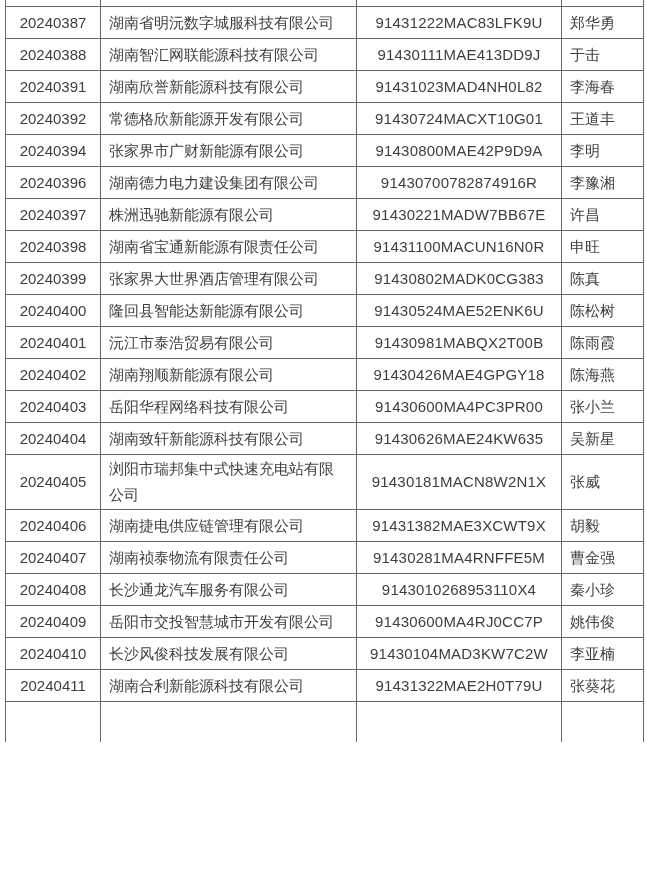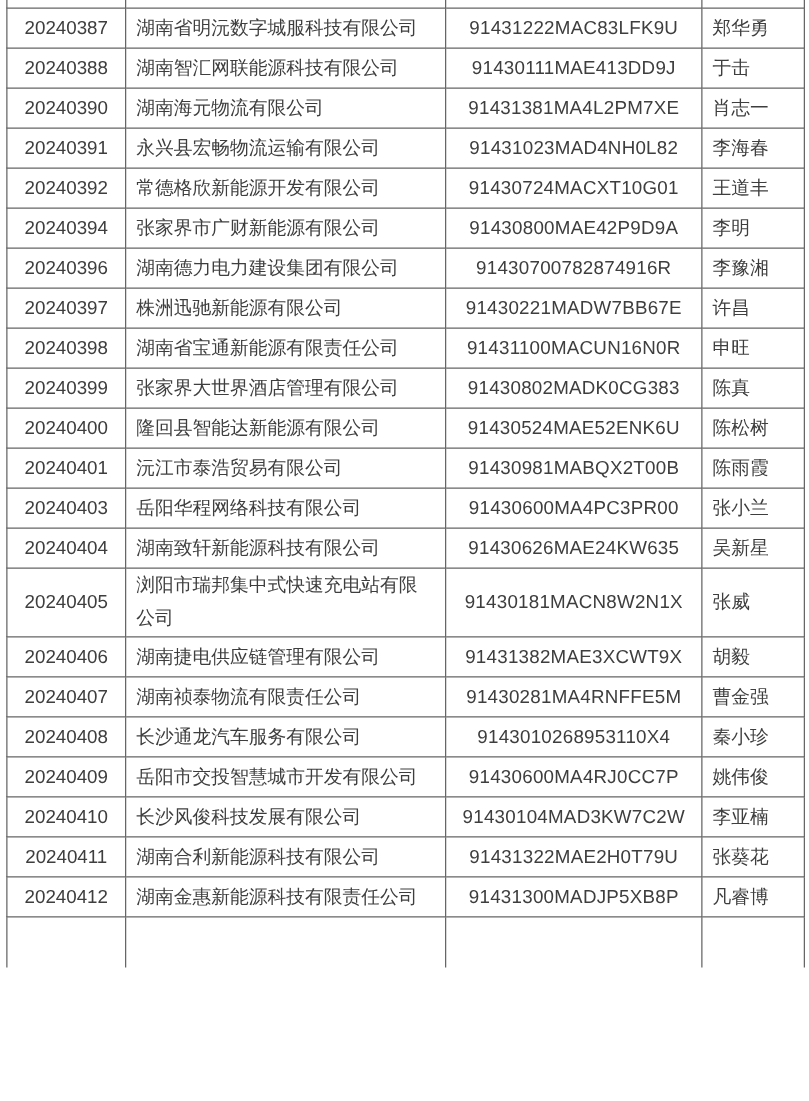--- a/index.html
+++ b/index.html
@@ -67,28 +67,22 @@
     <td class="c-code">91431222MAC83LFK9U</td>
     <td class="c-name">郑华勇</td>
   </tr>
         <tr>
     <td class="c-id">20240388</td>
     <td class="c-co">湖南智汇网联能源科技有限公司</td>
     <td class="c-code">91430111MAE413DD9J</td>
     <td class="c-name">于击</td>
   </tr>
         <tr>
-    <td class="c-id">20240390</td>
-    <td class="c-co">湖南海元物流有限公司</td>
-    <td class="c-code">91431381MA4L2PM7XE</td>
-    <td class="c-name">肖志一</td>
-  </tr>
-        <tr>
     <td class="c-id">20240391</td>
-    <td class="c-co">永兴县宏畅物流运输有限公司</td>
+    <td class="c-co">湖南欣誉新能源科技有限公司</td>
     <td class="c-code">91431023MAD4NH0L82</td>
     <td class="c-name">李海春</td>
   </tr>
         <tr>
     <td class="c-id">20240392</td>
     <td class="c-co">常德格欣新能源开发有限公司</td>
     <td class="c-code">91430724MACXT10G01</td>
     <td class="c-name">王道丰</td>
   </tr>
         <tr>
@@ -127,20 +121,26 @@
     <td class="c-code">91430524MAE52ENK6U</td>
     <td class="c-name">陈松树</td>
   </tr>
         <tr>
     <td class="c-id">20240401</td>
     <td class="c-co">沅江市泰浩贸易有限公司</td>
     <td class="c-code">91430981MABQX2T00B</td>
     <td class="c-name">陈雨霞</td>
   </tr>
         <tr>
+    <td class="c-id">20240402</td>
+    <td class="c-co">湖南翔顺新能源有限公司</td>
+    <td class="c-code">91430426MAE4GPGY18</td>
+    <td class="c-name">陈海燕</td>
+  </tr>
+        <tr>
     <td class="c-id">20240403</td>
     <td class="c-co">岳阳华程网络科技有限公司</td>
     <td class="c-code">91430600MA4PC3PR00</td>
     <td class="c-name">张小兰</td>
   </tr>
         <tr>
     <td class="c-id">20240404</td>
     <td class="c-co">湖南致轩新能源科技有限公司</td>
     <td class="c-code">91430626MAE24KW635</td>
     <td class="c-name">吴新星</td>
@@ -179,26 +179,20 @@
     <td class="c-id">20240410</td>
     <td class="c-co">长沙风俊科技发展有限公司</td>
     <td class="c-code">91430104MAD3KW7C2W</td>
     <td class="c-name">李亚楠</td>
   </tr>
         <tr>
     <td class="c-id">20240411</td>
     <td class="c-co">湖南合利新能源科技有限公司</td>
     <td class="c-code">91431322MAE2H0T79U</td>
     <td class="c-name">张葵花</td>
-  </tr>
-        <tr>
-    <td class="c-id">20240412</td>
-    <td class="c-co">湖南金惠新能源科技有限责任公司</td>
-    <td class="c-code">91431300MADJP5XB8P</td>
-    <td class="c-name">凡睿博</td>
   </tr>
         <tr class="filler-bottom">
         <td class="c-id"></td>
         <td class="c-co"></td>
         <td class="c-code"></td>
         <td class="c-name"></td>
       </tr>
     </tbody>
   </table>
 </div>

